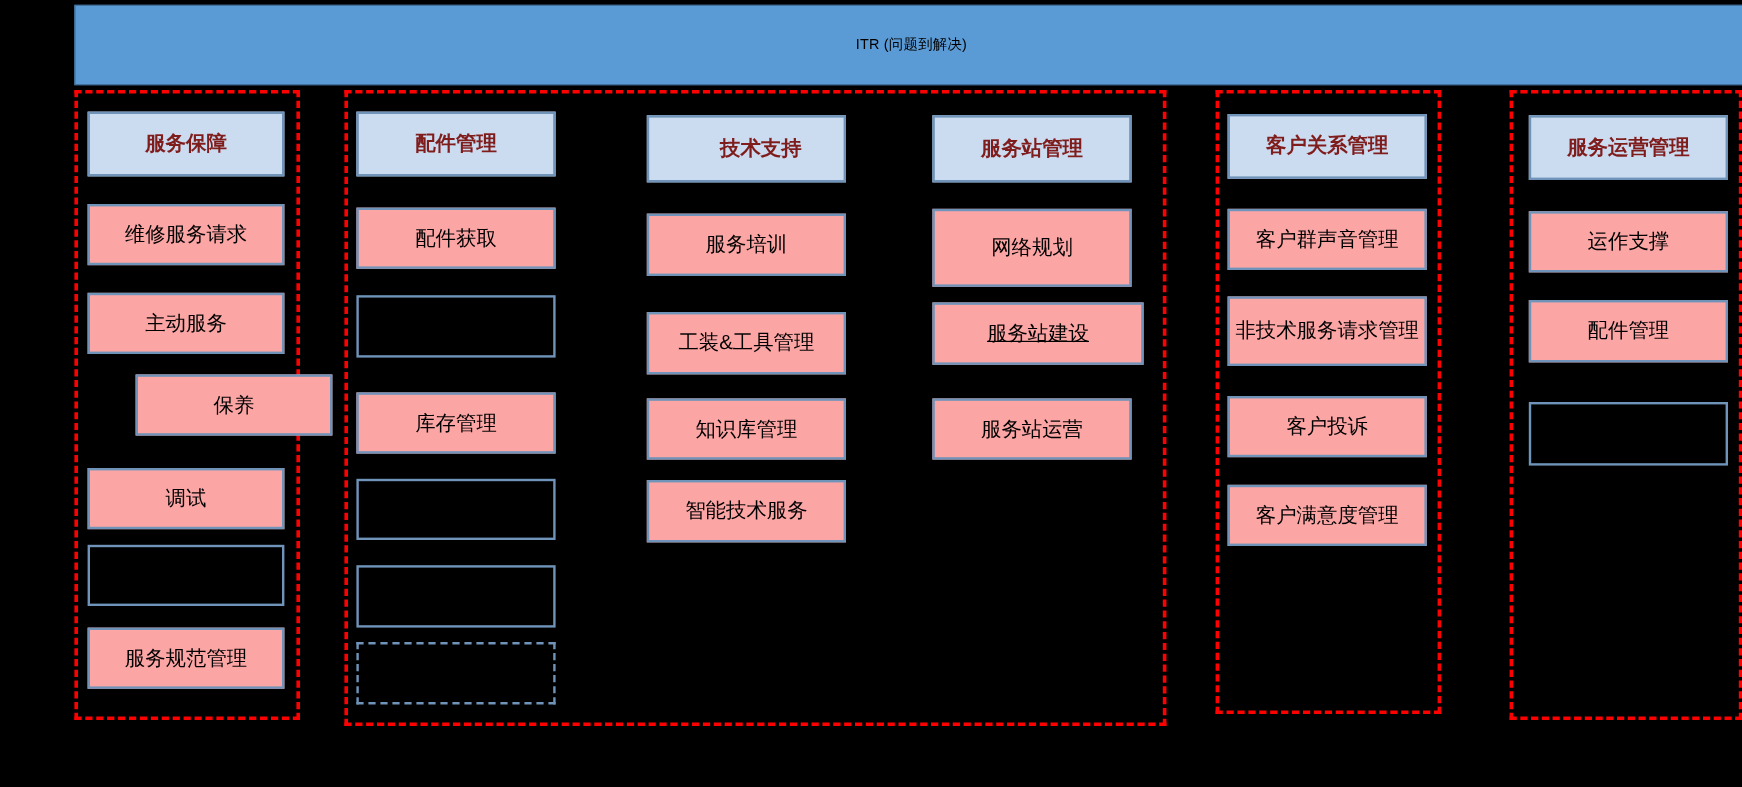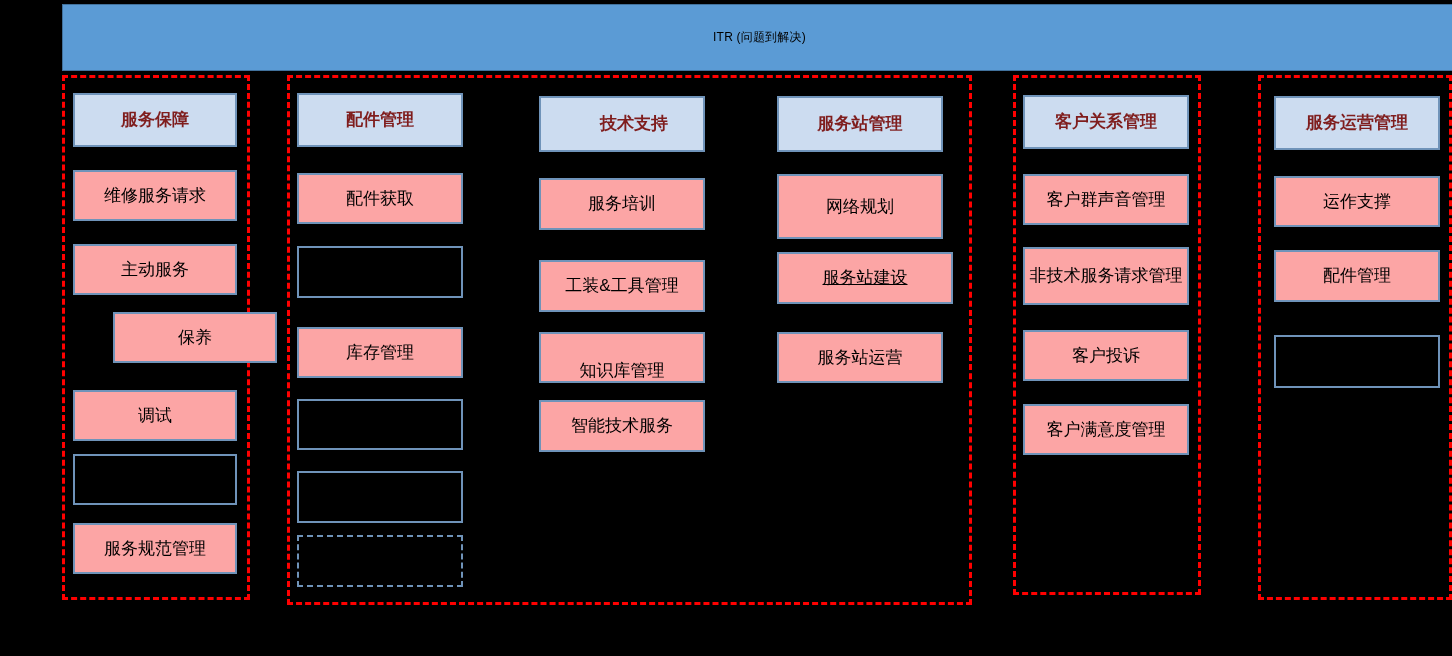--- a/index.html
+++ b/index.html
@@ -144,21 +144,21 @@
       </div>
       <div class="box header" style="left: 539px; top: 96px; width: 166px; height: 56px; padding-left: 24px;">
         <span class="label">技术支持</span>
       </div>
       <div class="box item" style="left: 539px; top: 178px; width: 166px; height: 52px;">
         <span class="label">服务培训</span>
       </div>
       <div class="box item" style="left: 539px; top: 260px; width: 166px; height: 52px;">
         <span class="label">工装&amp;工具管理</span>
       </div>
-      <div class="box item" style="left: 539px; top: 332px; width: 166px; height: 51px; align-items: flex-end;">
+      <div class="box item" style="left: 539px; top: 332px; width: 166px; height: 51px;">
         <span class="label">知识库管理</span>
       </div>
       <div class="box item" style="left: 539px; top: 400px; width: 166px; height: 52px;">
         <span class="label">智能技术服务</span>
       </div>
       <div class="box header" style="left: 777px; top: 96px; width: 166px; height: 56px;">
         <span class="label">服务站管理</span>
       </div>
       <div class="box item" style="left: 777px; top: 174px; width: 166px; height: 65px;">
         <span class="label">网络规划</span>

